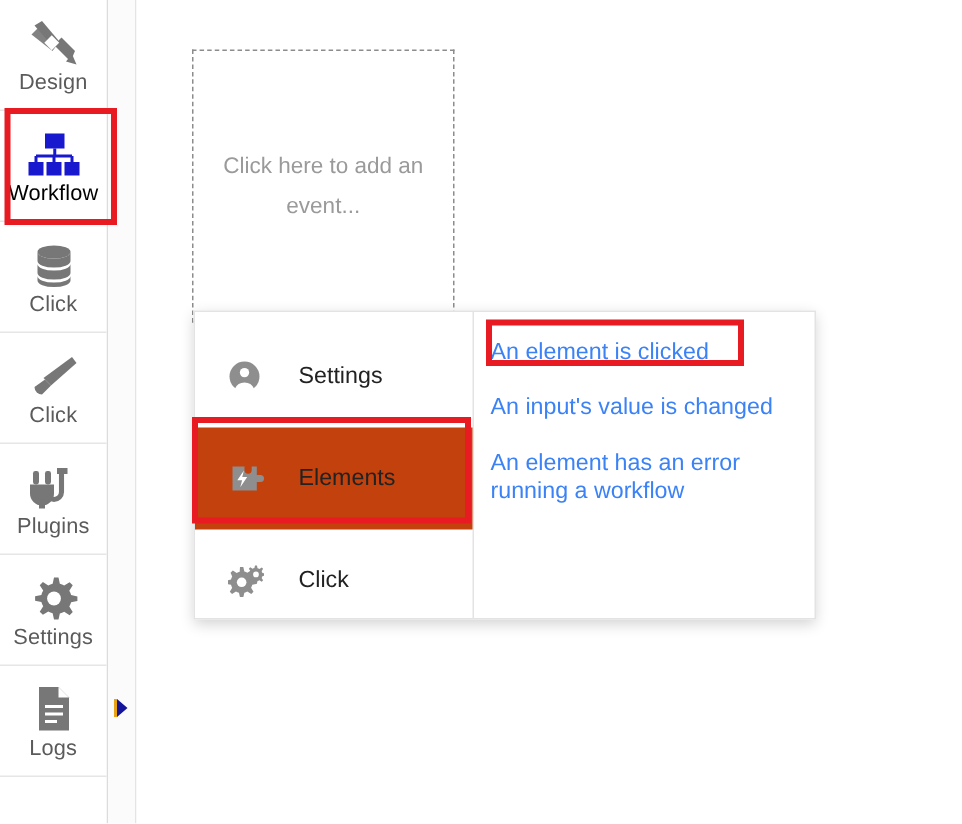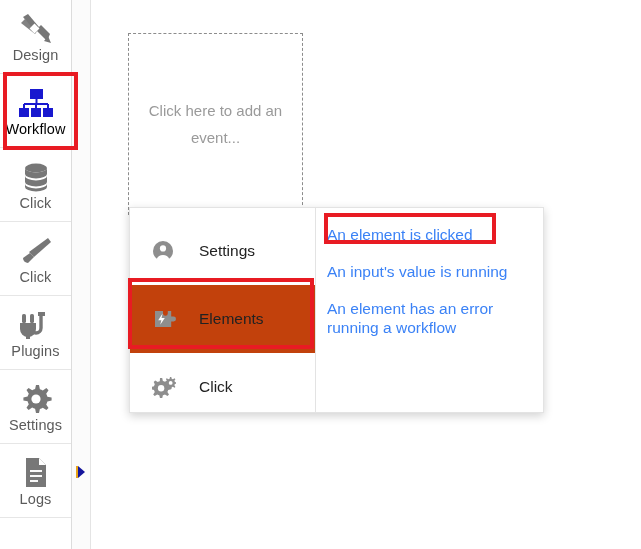--- a/index.html
+++ b/index.html
@@ -336,21 +336,21 @@
               </g>
               <circle cx="18.65" cy="6.95" r="1.9" fill="#ffffff"></circle>
             </svg>
           </span>
           <span class="cat-label">Click</span>
         </div>
       </div>
 
       <div class="menu-right">
         <div class="evt">An element is clicked</div>
-        <div class="evt">An input's value is running</div>
+        <div class="evt">An input's value is changed</div>
         <div class="evt">An element has an error running a workflow</div>
       </div>
     </div>
   </div>
 
   <div class="hl hl-elements"></div>
   <div class="hl hl-clicked"></div>
 
 </div>
 

